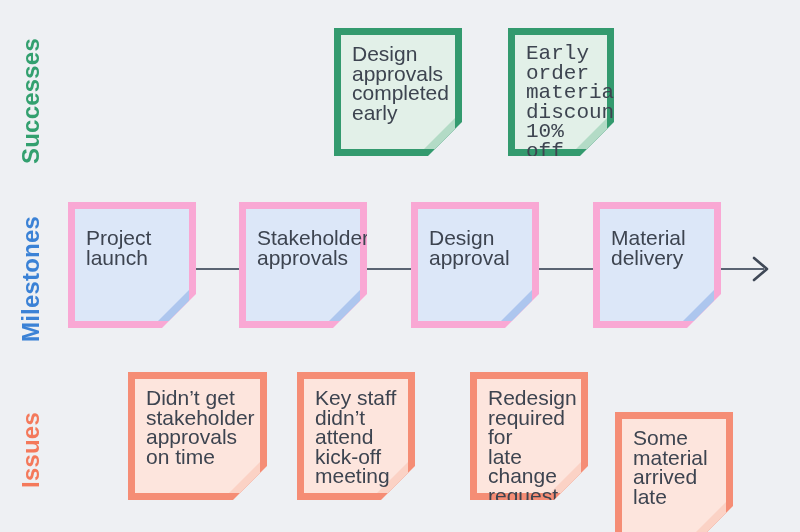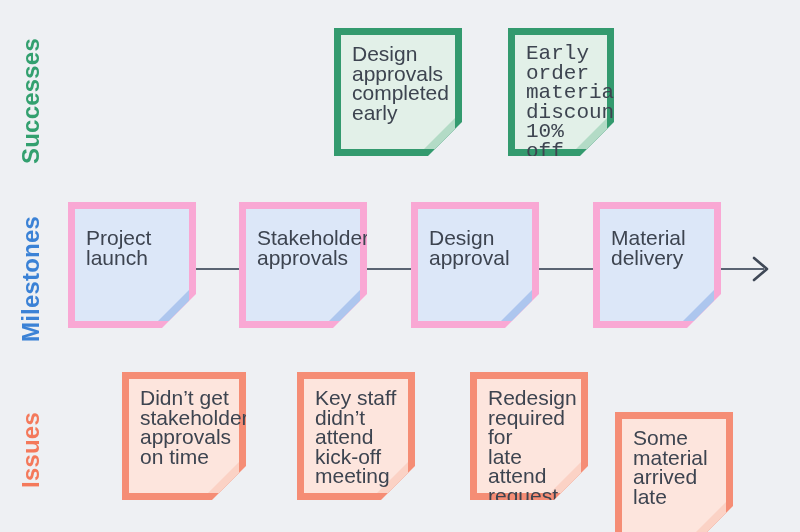--- a/index.html
+++ b/index.html
@@ -172,21 +172,21 @@
 
   <div class="note milestone" style="left:593px; top:202px; width:128px; height:126px;">
     <div class="note-inner">
       <div class="note-body"></div>
       <div class="note-fold"></div>
       <div class="note-text">Material
 delivery</div>
     </div>
   </div>
 
-  <div class="note issue" style="left:122px; top:372px; width:124px; height:128px;">
+  <div class="note issue" style="left:128px; top:372px; width:139px; height:128px;">
     <div class="note-inner">
       <div class="note-body"></div>
       <div class="note-fold"></div>
       <div class="note-text">Didn’t get
 stakeholder
 approvals
 on time</div>
     </div>
   </div>
 
@@ -200,21 +200,21 @@
 meeting</div>
     </div>
   </div>
 
   <div class="note issue" style="left:470px; top:372px; width:118px; height:128px;">
     <div class="note-inner">
       <div class="note-body"></div>
       <div class="note-fold"></div>
       <div class="note-text">Redesign
 required for
-late attend
+late change
 request</div>
     </div>
   </div>
 
   <div class="note issue" style="left:615px; top:372px; width:118px; height:128px;margin-top:40px;">
     <div class="note-inner">
       <div class="note-body"></div>
       <div class="note-fold"></div>
       <div class="note-text">Some
 material

